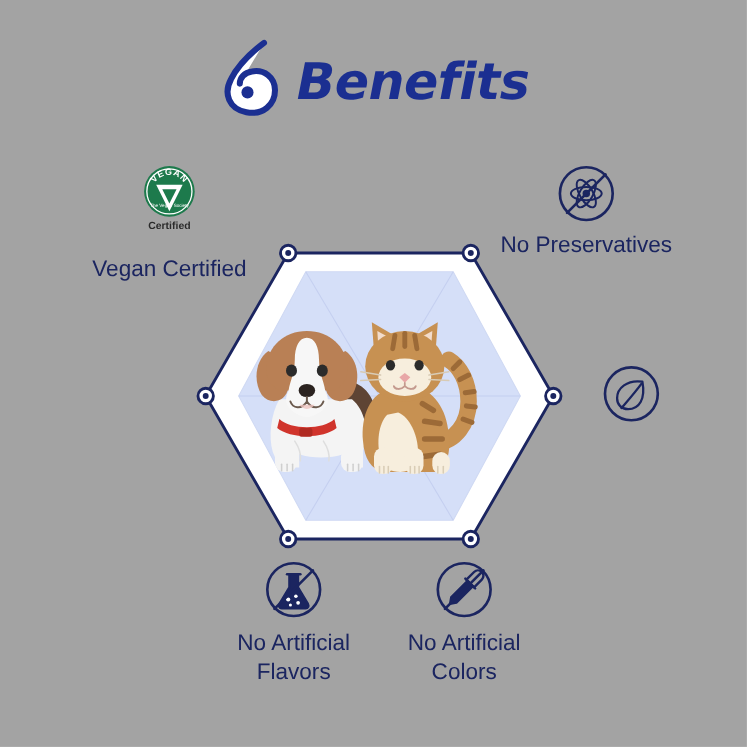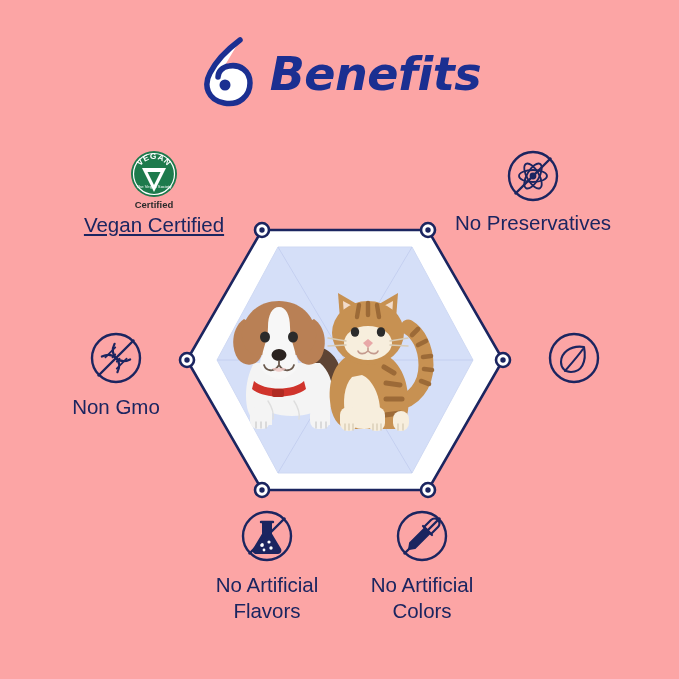--- a/index.html
+++ b/index.html
@@ -11,21 +11,21 @@
     width: 679px;
     height: 679px;
     position: relative;
     overflow: hidden;
     font-family: "Liberation Sans", sans-serif;
     -webkit-font-smoothing: antialiased;
   }
   .stage {
     position: absolute;
     inset: 0;
-    background: #fca5a5;
+    background: #a3a3a3;
   }
 
   
   .title-wrap {
     position: absolute;
     left: 0;
     top: 36px;
     width: 679px;
     height: 72px;
     display: flex;
@@ -83,21 +83,21 @@
     text-align: center;
     white-space: pre-line;
   }
   .icon-badge {
     width: 56px;
     height: 56px;
     display: block;
   }
 
   .b-vegan       { left: 62px;  top: 148px; width: 184px; align-items: center; }
-  .b-vegan .benefit-label { margin-top: 0; text-decoration: underline; }
+  .b-vegan .benefit-label { margin-top: 20px; }
   .b-preserv     { left: 428px; top: 148px; width: 210px; }
   .b-preserv .benefit-label { margin-top: 6px; }
   .b-nongmo      { left: 36px;  top: 330px; width: 160px; }
   .b-nongmo .benefit-label { margin-top: 8px; }
   .b-gluten      { left: 494px; top: 330px; width: 160px; }
   .b-gluten .benefit-label { margin-top: 8px; }
   .b-flavors     { left: 184px; top: 508px; width: 166px; }
   .b-flavors .benefit-label { margin-top: 8px; }
   .b-colors      { left: 346px; top: 508px; width: 152px; }
   .b-colors .benefit-label { margin-top: 8px; }
@@ -310,39 +310,20 @@
         <circle cx="28" cy="28" r="3.4" fill="#1b2560"></circle>
         <ellipse cx="28" cy="28" rx="14" ry="6" fill="none" stroke="#1b2560" stroke-width="1.8"></ellipse>
         <ellipse cx="28" cy="28" rx="14" ry="6" fill="none" stroke="#1b2560" stroke-width="1.8" transform="rotate(60 28 28)"></ellipse>
         <ellipse cx="28" cy="28" rx="14" ry="6" fill="none" stroke="#1b2560" stroke-width="1.8" transform="rotate(120 28 28)"></ellipse>
         <line x1="10.5" y1="45.5" x2="45.5" y2="10.5" stroke="#1b2560" stroke-width="2.4" stroke-linecap="round"></line>
       </svg>
     </span>
     <span class="benefit-label">No Preservatives</span>
   </div>
 
-  <div class="benefit b-nongmo">
-    <span>
-      <svg class="icon-badge" viewBox="0 0 56 56" aria-hidden="true">
-        <circle cx="28" cy="28" r="24" fill="none" stroke="#1b2560" stroke-width="2.4"></circle>
-        <g transform="rotate(-45 28 28)">
-          <path d="M19 17 C31 21 31 35 19 39" fill="none" stroke="#1b2560" stroke-width="2.2" stroke-linecap="round"></path>
-          <path d="M37 17 C25 21 25 35 37 39" fill="none" stroke="#1b2560" stroke-width="2.2" stroke-linecap="round"></path>
-          <g stroke="#1b2560" stroke-width="1.7" stroke-linecap="round">
-            <line x1="21" y1="20" x2="35" y2="20"></line>
-            <line x1="26" y1="25" x2="30" y2="25"></line>
-            <line x1="26" y1="31" x2="30" y2="31"></line>
-            <line x1="21" y1="36" x2="35" y2="36"></line>
-          </g>
-        </g>
-        <line x1="10.5" y1="45.5" x2="45.5" y2="10.5" stroke="#1b2560" stroke-width="2.4" stroke-linecap="round"></line>
-      </svg>
-    </span>
-    <span class="benefit-label">Non Gmo</span>
-  </div>
 
   <div class="benefit b-gluten">
     <span>
       <svg class="icon-badge" viewBox="0 0 56 56" aria-hidden="true">
         <circle cx="28" cy="28" r="24" fill="none" stroke="#1b2560" stroke-width="2.4"></circle>
         <path d="M38 17 C24 15 15 23 15 32 C15 38 19 42 25 42 C35 42 41 33 38 17 Z" fill="none" stroke="#1b2560" stroke-width="2.1" stroke-linejoin="round"></path>
         <path d="M19 41 C25 34 32 26 37 19" fill="none" stroke="#1b2560" stroke-width="2.1" stroke-linecap="round"></path>
       </svg>
     </span>
   </div>

